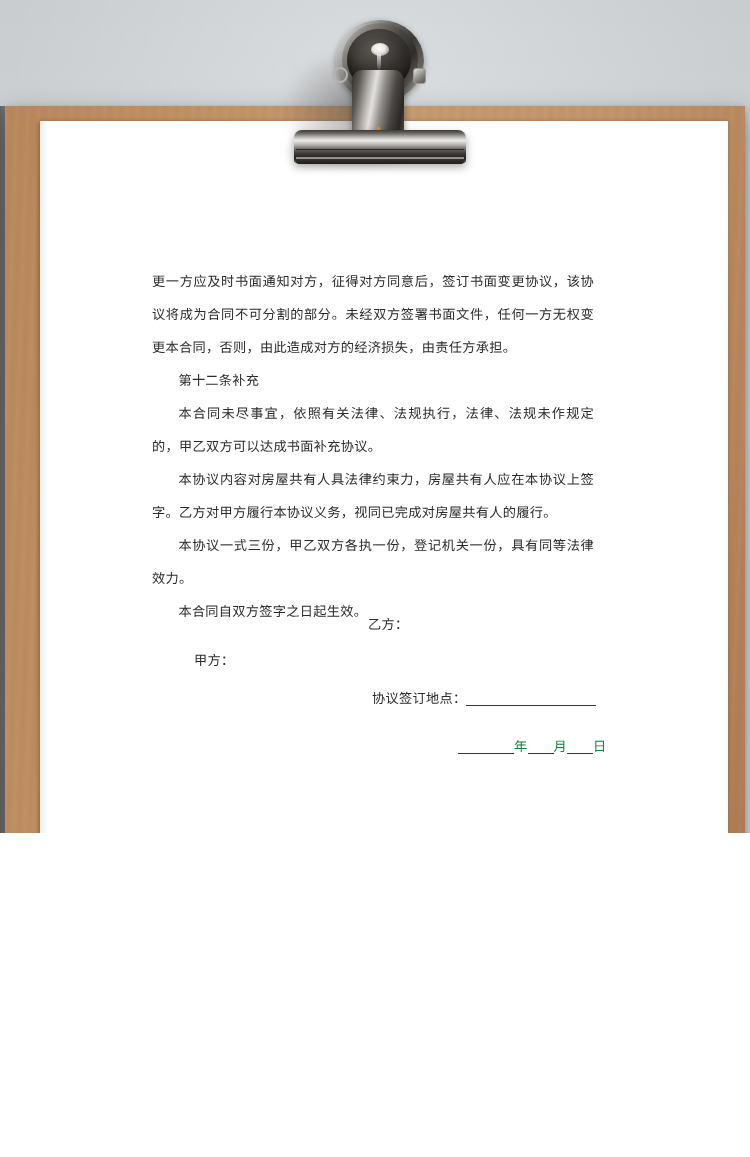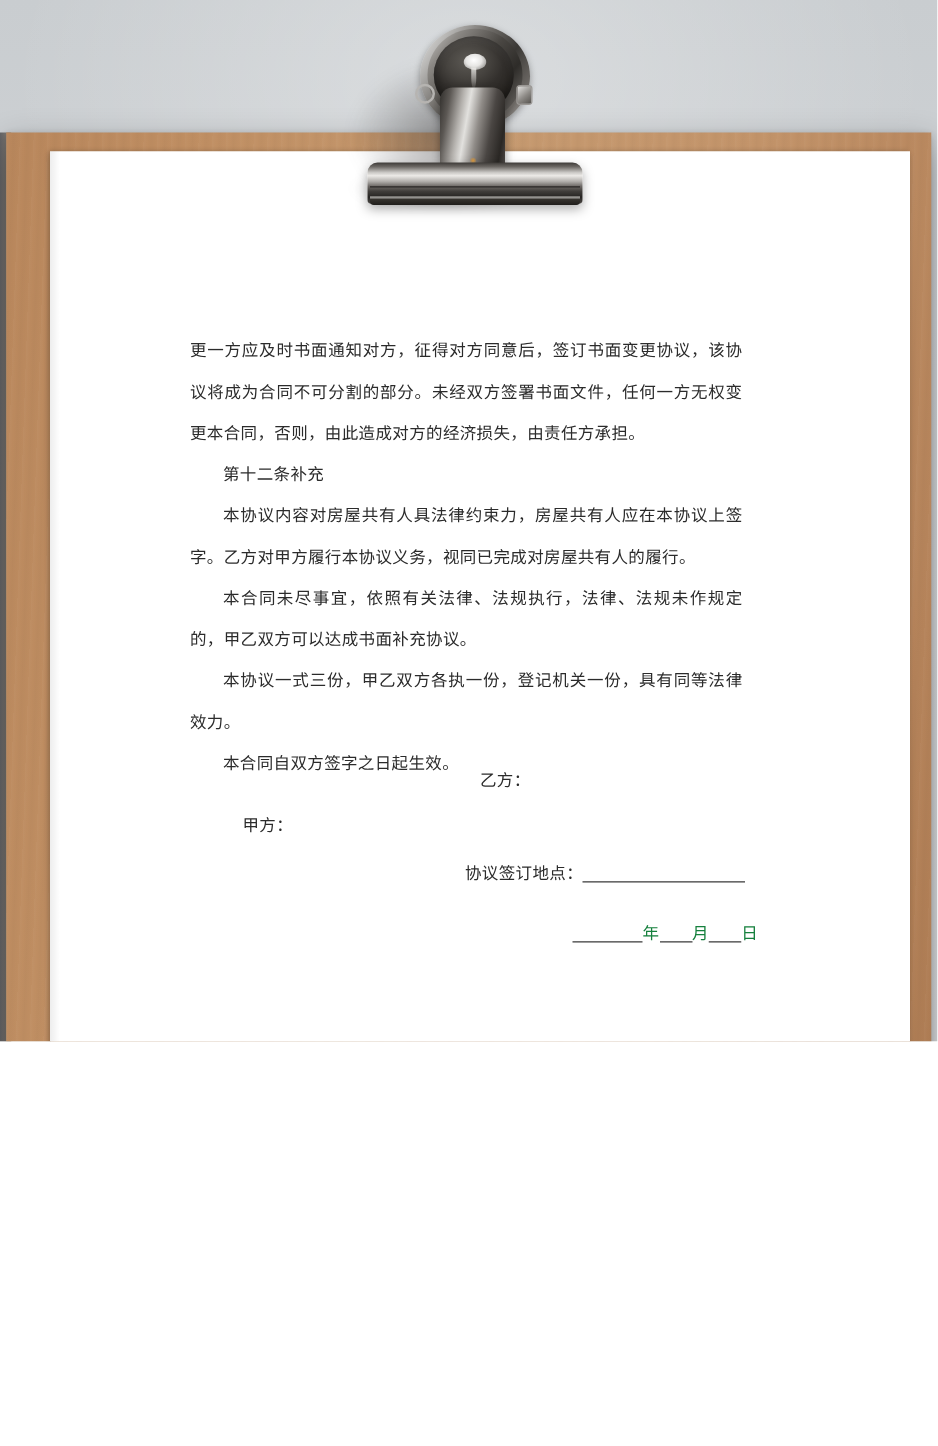--- a/index.html
+++ b/index.html
@@ -126,21 +126,21 @@
     position: absolute;
     left: 142px;            
     top: 493px;             
     width: 460px;
     color: #2b2b2b;
     font-family: "DejaVu Sans", "Liberation Sans", sans-serif;
     font-size: 13.2px;
     letter-spacing: .3px;
   }
   .sig-party-a { position: absolute; left: 12px; top: 0; margin-top: 36px; }
-  .sig-party-b { position: absolute; left: 202px; top: 0; }
+  .sig-party-b { position: absolute; left: 186px; top: 0; }
 
   
   .place-row {
     position: absolute;
     left: 332px;            
     top: 567px;             
     color: #2b2b2b;
     font-family: "DejaVu Sans", "Liberation Sans", sans-serif;
     font-size: 13.2px;
     letter-spacing: .3px;
@@ -341,22 +341,22 @@
   <div class="board-left-shade"></div>
   <div class="clipboard"></div>
   <div class="board-bottom-shade"></div>
 
   <div class="paper">
     <div class="paper-inner-shadow"></div>
 
     <div class="doc">
       <p class="para">更一方应及时书面通知对方，征得对方同意后，签订书面变更协议，该协议将成为合同不可分割的部分。未经双方签署书面文件，任何一方无权变更本合同，否则，由此造成对方的经济损失，由责任方承担。</p>
       <p class="para indent">第十二条补充</p>
+      <p class="para indent">本合同未尽事宜，依照有关法律、法规执行，法律、法规未作规定的，甲乙双方可以达成书面补充协议。</p>
       <p class="para indent">本协议内容对房屋共有人具法律约束力，房屋共有人应在本协议上签字。乙方对甲方履行本协议义务，视同已完成对房屋共有人的履行。</p>
-      <p class="para indent">本合同未尽事宜，依照有关法律、法规执行，法律、法规未作规定的，甲乙双方可以达成书面补充协议。</p>
       <p class="para indent">本协议一式三份，甲乙双方各执一份，登记机关一份，具有同等法律效力。</p>
       <p class="para indent">本合同自双方签字之日起生效。</p>
     </div>
 
     <div class="sig-row">
       <span class="sig-party-a">甲方：</span>
       <span class="sig-party-b">乙方：</span>
     </div>
 
     <div class="place-row">

